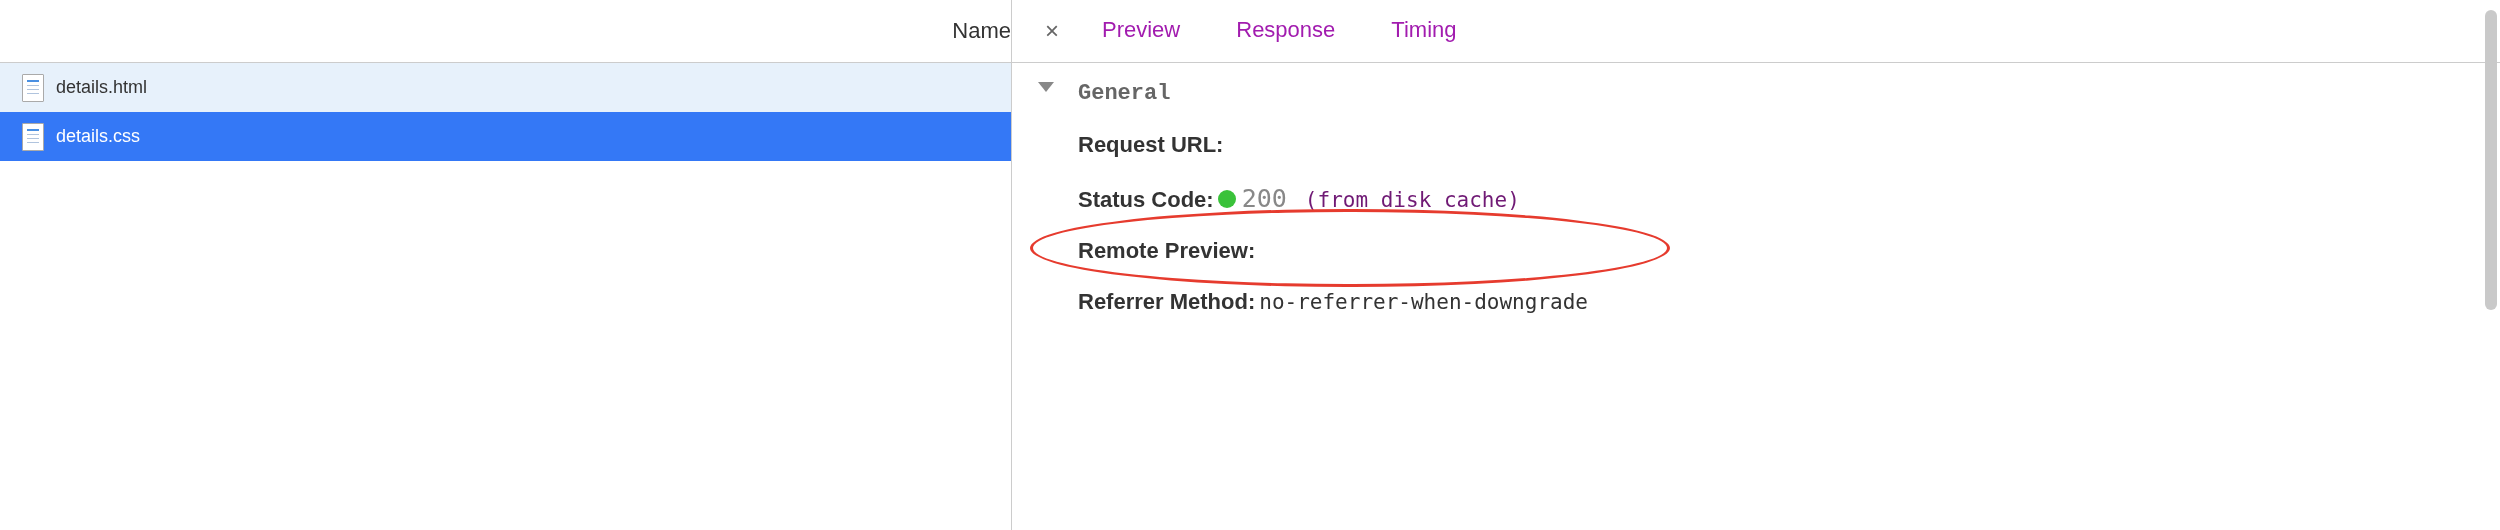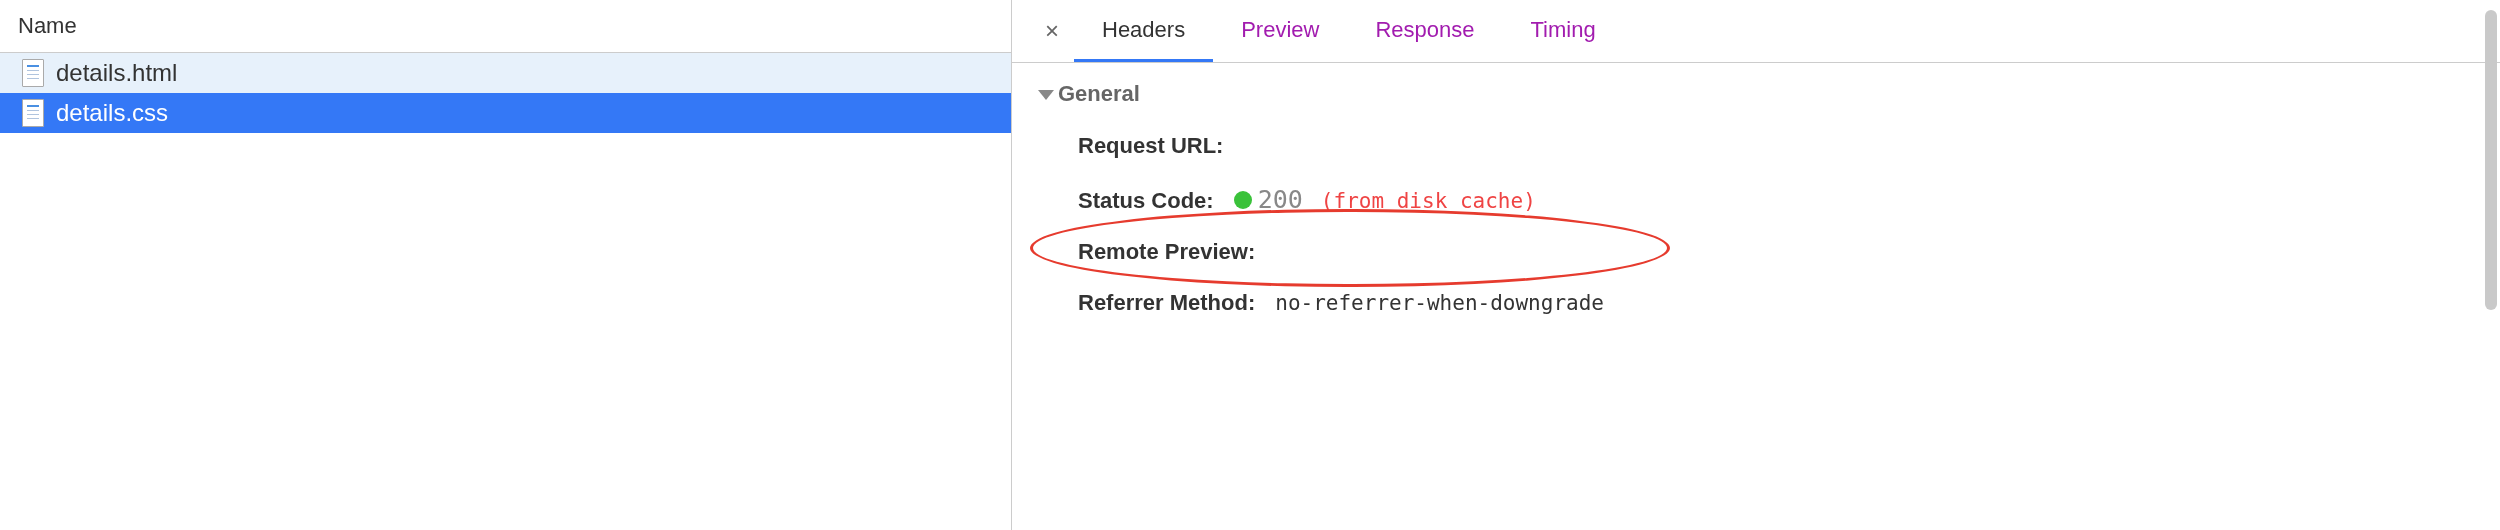--- a/index.html
+++ b/index.html
@@ -16,39 +16,40 @@
       display: flex;
       overflow: hidden;
     }
     .left-panel {
       width: 1012px;
       border-right: 1px solid #ccc;
       display: flex;
       flex-direction: column;
     }
     .left-header {
-      height: 53px;
+      height: 63px;
       border-bottom: 1px solid #ccc;
       display: flex;
       align-items: center;
       padding-left: 18px;
       font-size: 22px;
       color: #333;
+      justify-content: flex-end;
     }
     .file-list {
       display: flex;
       flex-direction: column;
     }
     .file-row {
-      height: 40px;
+      height: 49px;
       display: flex;
       align-items: center;
       padding-left: 22px;
       gap: 12px;
-      font-size: 24px;
+      font-size: 18px;
       cursor: pointer;
     }
     .file-row.highlighted {
       background: #e7f1fb;
       color: #333;
     }
     .file-row.selected {
       background: #3a7bd5;
       background: #3478f6;
       color: #ffffff;
@@ -119,41 +120,42 @@
       border-bottom: 3px solid #3478f6;
     }
     .details-body {
       flex: 1;
       padding: 18px 26px;
       overflow-y: auto;
       position: relative;
     }
     .section-header {
       display: flex;
-      align-items: center;
-      gap: 4px;
+      align-items: flex-start;
+      gap: 24px;
       color: #666;
       font-weight: 700;
       font-size: 22px;
       margin-bottom: 14px;
       cursor: pointer;
+      font-family: Liberation Mono, monospace;
     }
     .triangle {
       width: 0;
       height: 0;
       border-left: 8px solid transparent;
       border-right: 8px solid transparent;
       border-top: 10px solid #888;
       transform: translateY(1px);
     }
     .kv-row {
       display: flex;
       align-items: baseline;
       padding: 10px 0 10px 40px;
-      gap: 20px;
+      gap: 4px;
       font-size: 22px;
       line-height: 1.4;
     }
     .kv-label {
       font-weight: 700;
       color: #333;
       white-space: nowrap;
     }
     .kv-value {
       font-family: "SFMono-Regular", Menlo, Consolas, monospace;
@@ -169,21 +171,21 @@
       margin-right: 6px;
       vertical-align: -1px;
     }
     .status-val {
       font-family: "SFMono-Regular", Menlo, Consolas, monospace;
       color: #888;
       font-size: 25px;
     }
     .status-cache {
       font-family: "SFMono-Regular", Menlo, Consolas, monospace;
-      color: #ef4444;
+      color: #701a75;
       font-size: 21px;
       margin-left: 18px;
     }
     .scrollbar {
       position: absolute;
       right: 3px;
       top: 10px;
       width: 12px;
       height: 300px;
       background: #c9c9c9;
@@ -213,23 +215,20 @@
       <span>details.css</span>
     </div>
   </div>
 </div>
 
 <div class="right-panel">
   <div class="tabs-bar">
     <div class="close-x">
       <span>×</span>
     </div>
-    <div class="tab active">
-      <span>Headers</span>
-    </div>
     <div class="tab">
       <span>Preview</span>
     </div>
     <div class="tab">
       <span>Response</span>
     </div>
     <div class="tab">
       <span>Timing</span>
     </div>
   </div>

